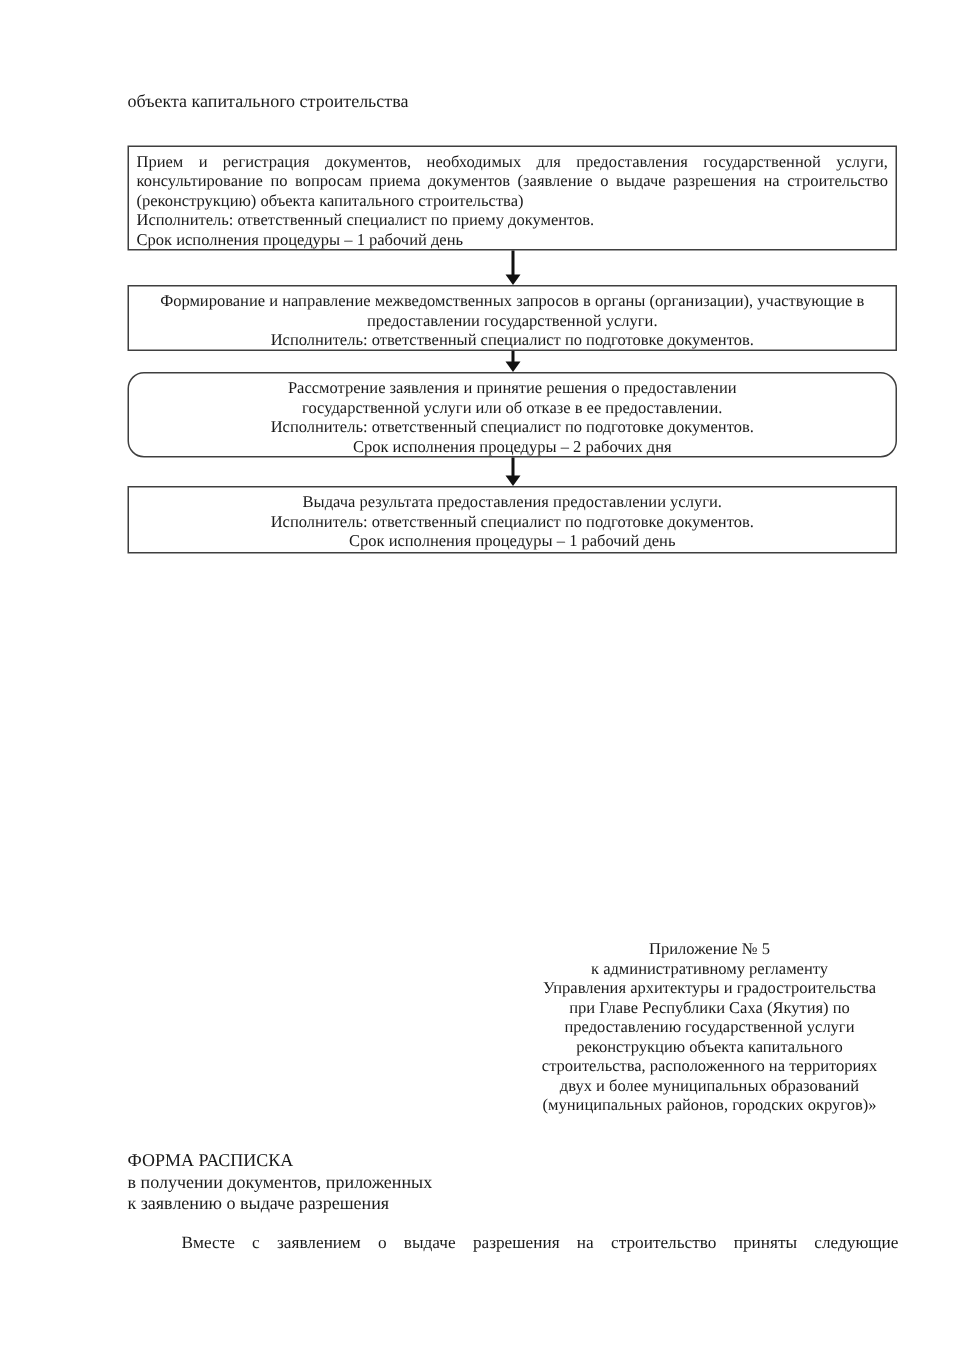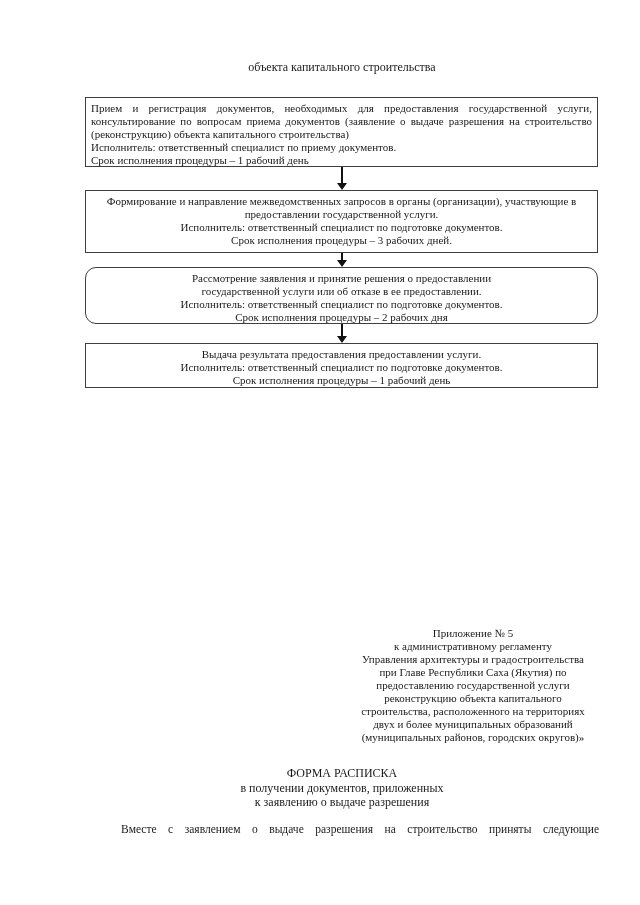--- a/index.html
+++ b/index.html
@@ -7,35 +7,35 @@
     position:relative;
     width:640px;height:905px;
     background:#ffffff;
     margin:0 auto;
     font-family:"Liberation Serif","DejaVu Serif",serif;
     color:#1a1a1a;
     overflow:hidden;
   }
   .doc-title{
     position:absolute;top:60px;left:85px;width:514px;
-    text-align:center;font-size:12px;line-height:14px;
+    font-size:12px;line-height:14px;
   }
   .flowchart{
     position:absolute;top:97px;left:85px;width:513px;
   }
   .flow-box{
     box-sizing:border-box;
     border:1px solid #3f3f3f;
     padding:4px 5px;
     font-size:11px;line-height:13px;
     overflow:hidden;
   }
   .flow-box.centered{text-align:center;}
   .b1{height:70px;}
-  .b2{height:63px;}
+  .b2{height:44px;}
   .b3{height:57px;border-radius:11px;}
   .b4{height:45px;}
   .jl{text-align:justify;text-align-last:justify;}
   .ll{text-align:left;}
   .arrow{
     display:flex;flex-direction:column;align-items:center;
     width:100%;
   }
   .g1{height:23px;}
   .g2{height:14px;}
@@ -46,21 +46,21 @@
     border-left:5px solid transparent;
     border-right:5px solid transparent;
     border-top:7px solid #111;
   }
   .appendix{
     position:absolute;top:627px;left:352px;width:242px;
     text-align:center;font-size:11px;line-height:13px;
   }
   .form-heading{
     position:absolute;top:766px;left:85px;width:514px;
-    text-align:center;font-size:12px;line-height:14.5px;
+    text-align:left;font-size:12px;line-height:14.5px;
   }
   .body-par{
     position:absolute;top:822px;left:85px;width:514px;
     font-size:11.5px;line-height:14px;
     text-align:justify;text-align-last:justify;
     text-indent:36px;
   }
 </style>
 </head>
 <body>

